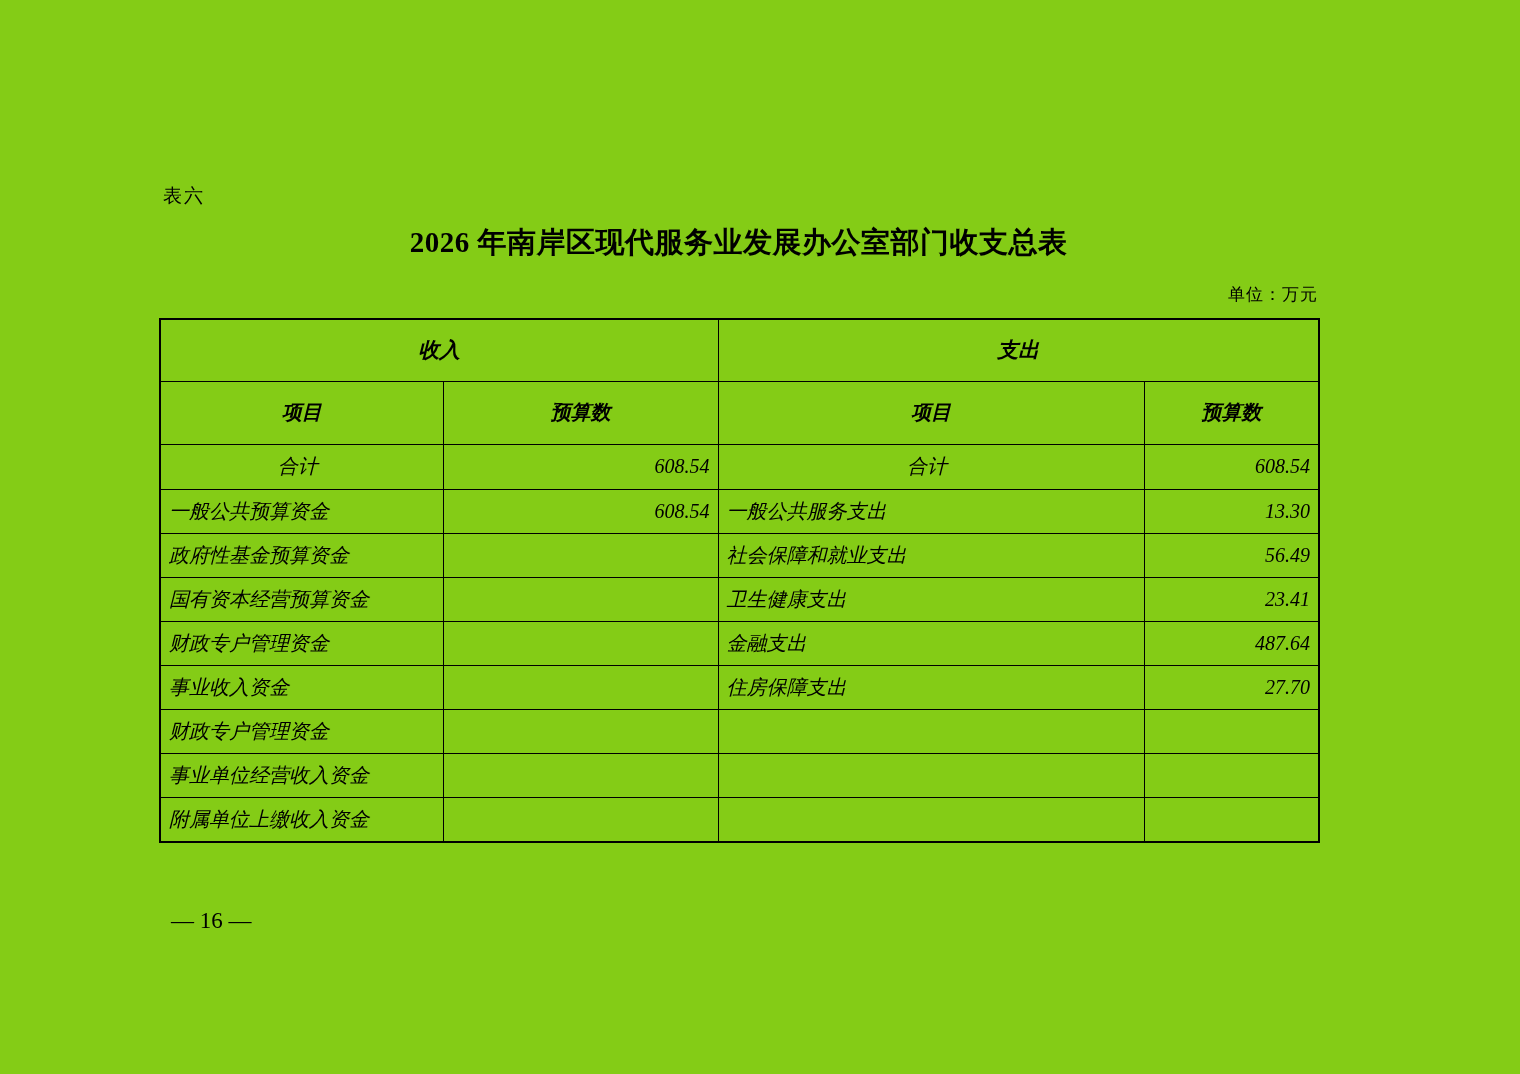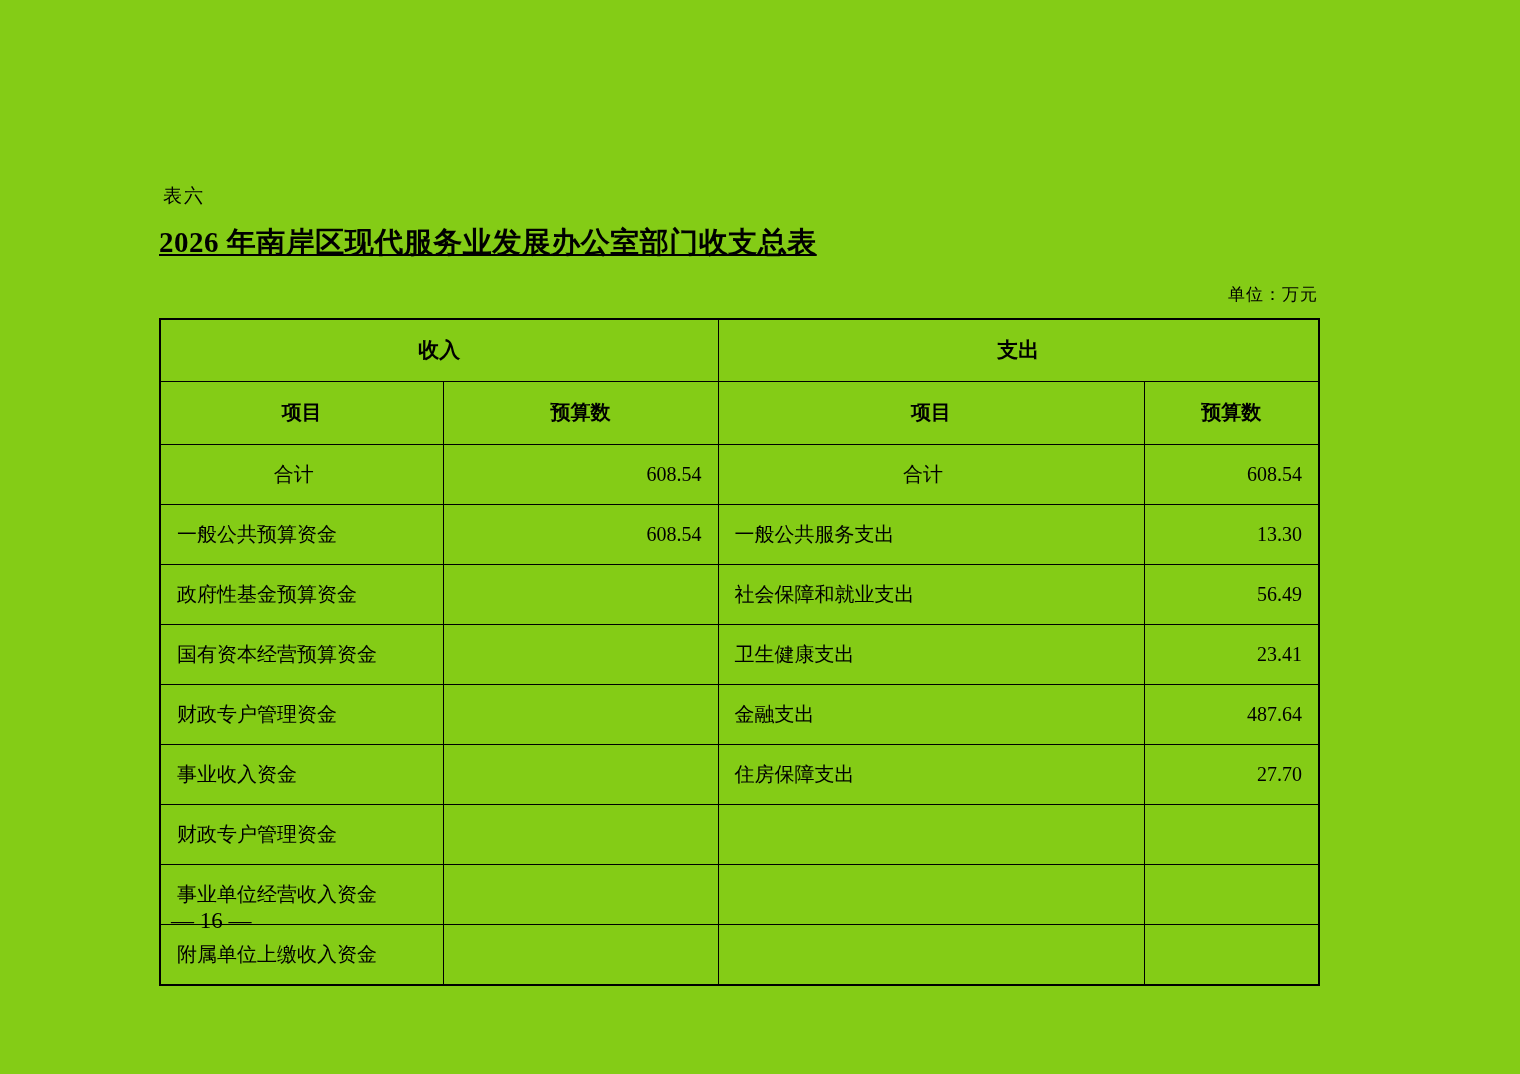--- a/index.html
+++ b/index.html
@@ -22,50 +22,50 @@
     top: 184px;
     font-size: 19px;
     line-height: 24px;
     letter-spacing: 2px;
   }
   .doc-title {
     position: absolute;
     left: 159px;
     top: 224px;
     width: 1159px;
-    text-align: left;
+    text-align: center;
     font-size: 29px;
     font-weight: bold;
     line-height: 36px;
     letter-spacing: 0.5px;
-    text-decoration: underline;
   }
   .unit-note {
     position: absolute;
     top: 284px;
     right: 202px;
     font-size: 17px;
     line-height: 22px;
     letter-spacing: 1px;
   }
   table.budget {
     position: absolute;
     left: 159px;
     top: 318px;
     width: 1159px;
     border-collapse: collapse;
     table-layout: fixed;
     border: 2px solid #000;
   }
   table.budget th, table.budget td {
     border: 1.5px solid #000;
-    padding: 16px;
+    padding: 8px;
     overflow: hidden;
     white-space: nowrap;
     vertical-align: middle;
+    font-style: italic;
   }
   tr.row-section   { height: 62px; }
   tr.row-colheads  { height: 63px; }
   tr.row-total     { height: 45px; margin-left: 30px; }
   tr.row-data      { height: 42px; }
   th.sec, th.col {
     font-family: "Liberation Sans", "DejaVu Sans", sans-serif;
     font-weight: bold;
     text-align: center;
   }

